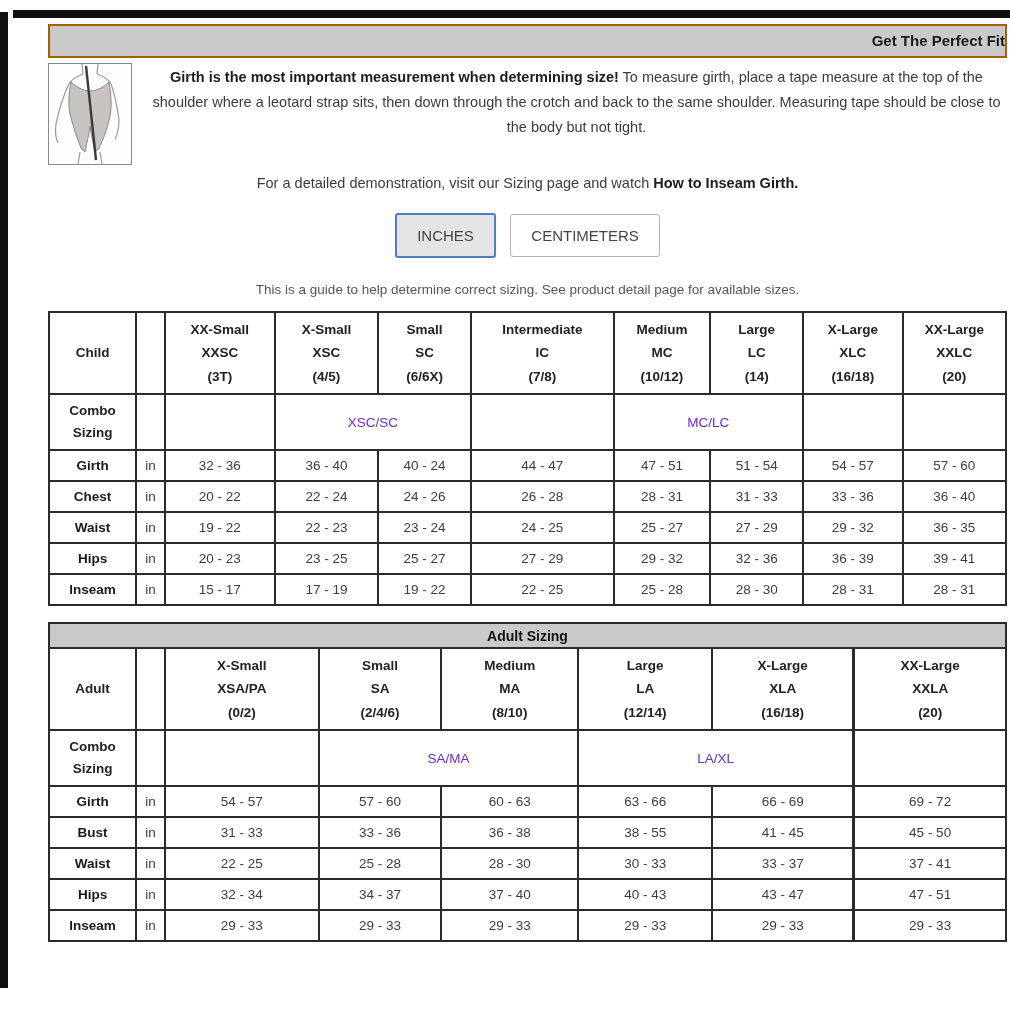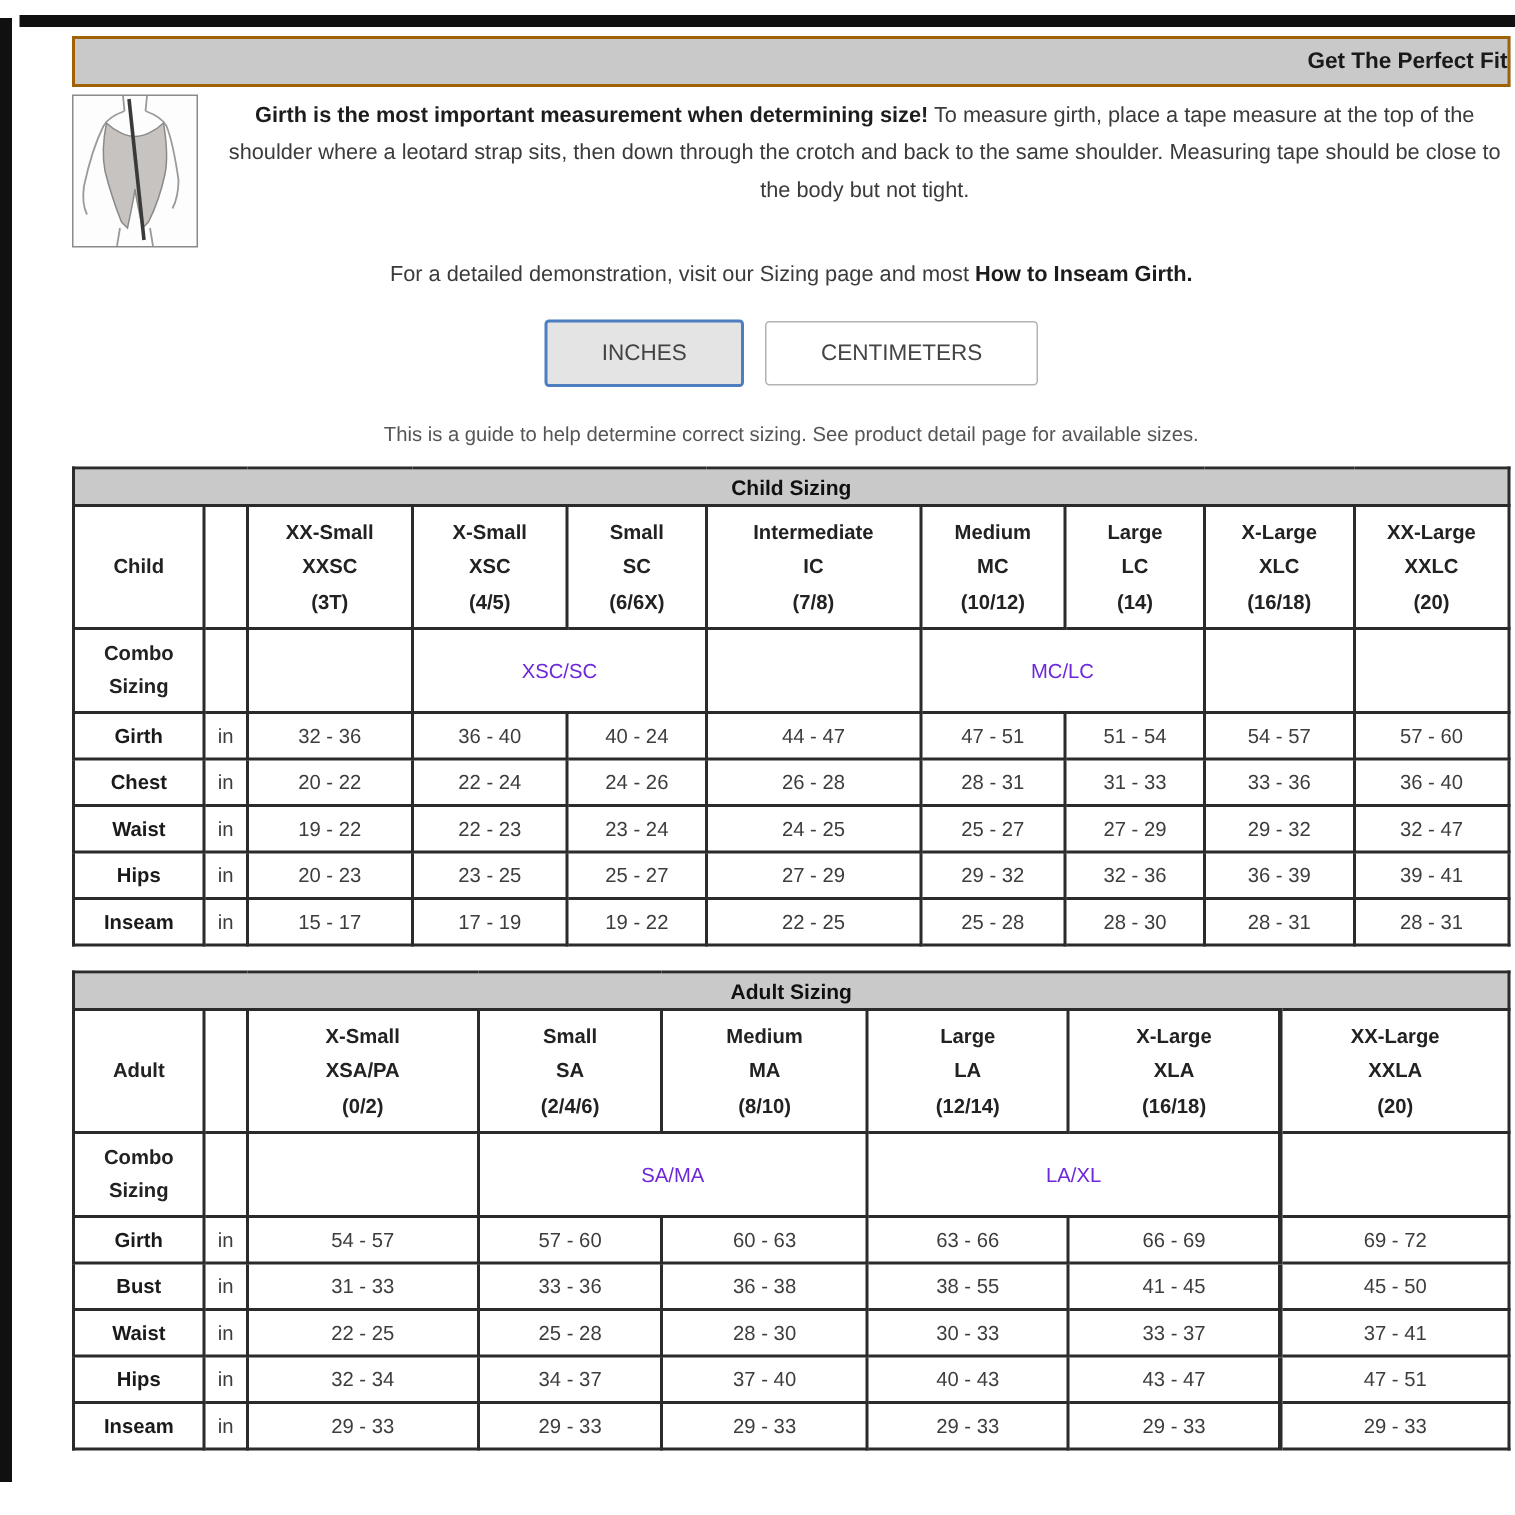--- a/index.html
+++ b/index.html
@@ -30,21 +30,21 @@
     font-size:14.5px;line-height:25px;color:#3b3b3b;
   }
   .intro-text b, .demo-line b{color:#1c1c1c;}
 
   .demo-line{margin:8px 0 0 0;text-align:center;font-size:14.5px;line-height:20px;color:#3b3b3b;}
 
   .toggle-row{margin-top:20px;text-align:center;}
   .btn{
     font-family:"Liberation Sans", sans-serif;
     font-size:15px;color:#444;cursor:pointer;vertical-align:middle;
-    padding:12px 36px;margin:0 5px;border-radius:3px;
+    padding:12px 20px;margin:0 5px;border-radius:3px;
   }
   .btn-inches{background:#e4e4e4;border:2px solid #4d7fc0;}
   .btn-cm{background:#ffffff;border:1px solid #b3b3b3;}
 
   .note{margin:24px 0 0 0;text-align:center;font-size:13.5px;color:#555;}
 
   .sizing-table{
     border-collapse:collapse;width:100%;table-layout:fixed;
   }
   .sizing-table.child{margin-top:14px;}
@@ -86,21 +86,21 @@
           <path d="M31,88 L29,100"></path>
           <path d="M51,88 L53,100"></path>
         </g>
         <path d="M22,18 C28,24 36,27 41,27 C46,27 54,24 60,18 C62,30 63,42 61,52 C58,66 54,76 50,84 L46,88 C44,78 42,70 41,62 C40,70 38,78 36,88 L32,84 C28,74 24,62 21,50 C19,40 20,28 22,18 Z" fill="#c7c3c0" stroke="#8a8a8a" stroke-width="1"></path>
         <path d="M37,2 L47,96" stroke="#3a3a3a" stroke-width="2.4" fill="none"></path>
       </svg>
     </div>
     <p class="intro-text"><b>Girth is the most important measurement when determining size!</b><span> To measure girth, place a tape measure at the top of the shoulder where a leotard strap sits, then down through the crotch and back to the same shoulder. Measuring tape should be close to the body but not tight.</span></p>
   </div>
 
-  <p class="demo-line"><span>For a detailed demonstration, visit our Sizing page and most </span><b>How to Inseam Girth.</b></p>
+  <p class="demo-line"><span>For a detailed demonstration, visit our Sizing page and watch </span><b>How to Inseam Girth.</b></p>
 
   <div class="toggle-row">
     <button class="btn btn-inches">INCHES</button>
     <button class="btn btn-cm">CENTIMETERS</button>
   </div>
 
   <p class="note">This is a guide to help determine correct sizing. See product detail page for available sizes.</p>
 
   <table class="sizing-table child">
     <colgroup>
@@ -109,23 +109,20 @@
         <col style="width:11.5%">
         <col style="width:10.8%">
         <col style="width:9.7%">
         <col style="width:14.9%">
         <col style="width:10.1%">
         <col style="width:9.7%">
         <col style="width:10.4%">
         <col style="width:10.8%">
     </colgroup>
   <tbody>
-        <tr class="title-row">
-          <th colspan="10">Child Sizing</th>
-        </tr>
         <tr class="header-row">
           <th>Child</th>
           <th></th>
           <th>XX-Small<br>XXSC<br>(3T)</th>
           <th>X-Small<br>XSC<br>(4/5)</th>
           <th>Small<br>SC<br>(6/6X)</th>
           <th>Intermediate<br>IC<br>(7/8)</th>
           <th>Medium<br>MC<br>(10/12)</th>
           <th>Large<br>LC<br>(14)</th>
           <th>X-Large<br>XLC<br>(16/18)</th>
@@ -168,21 +165,21 @@
         <tr class="data-row">
           <th>Waist</th>
           <td>in</td>
           <td>19 - 22</td>
           <td>22 - 23</td>
           <td>23 - 24</td>
           <td>24 - 25</td>
           <td>25 - 27</td>
           <td>27 - 29</td>
           <td>29 - 32</td>
-          <td>32 - 47</td>
+          <td>36 - 35</td>
         </tr>
         <tr class="data-row">
           <th>Hips</th>
           <td>in</td>
           <td>20 - 23</td>
           <td>23 - 25</td>
           <td>25 - 27</td>
           <td>27 - 29</td>
           <td>29 - 32</td>
           <td>32 - 36</td>

